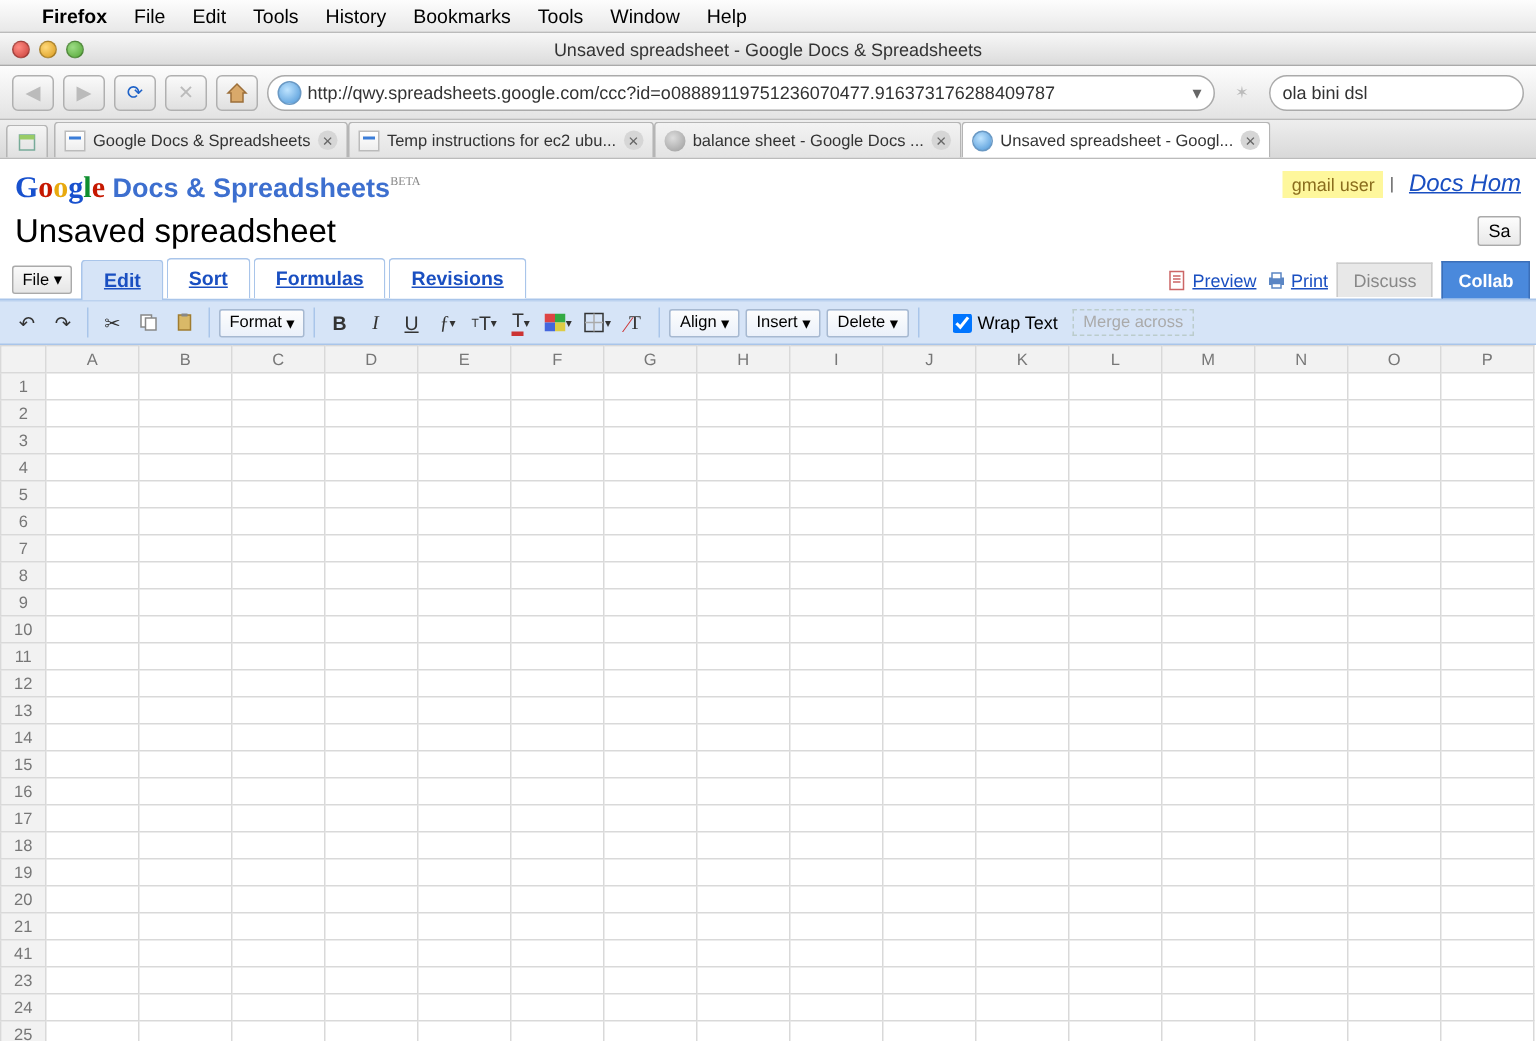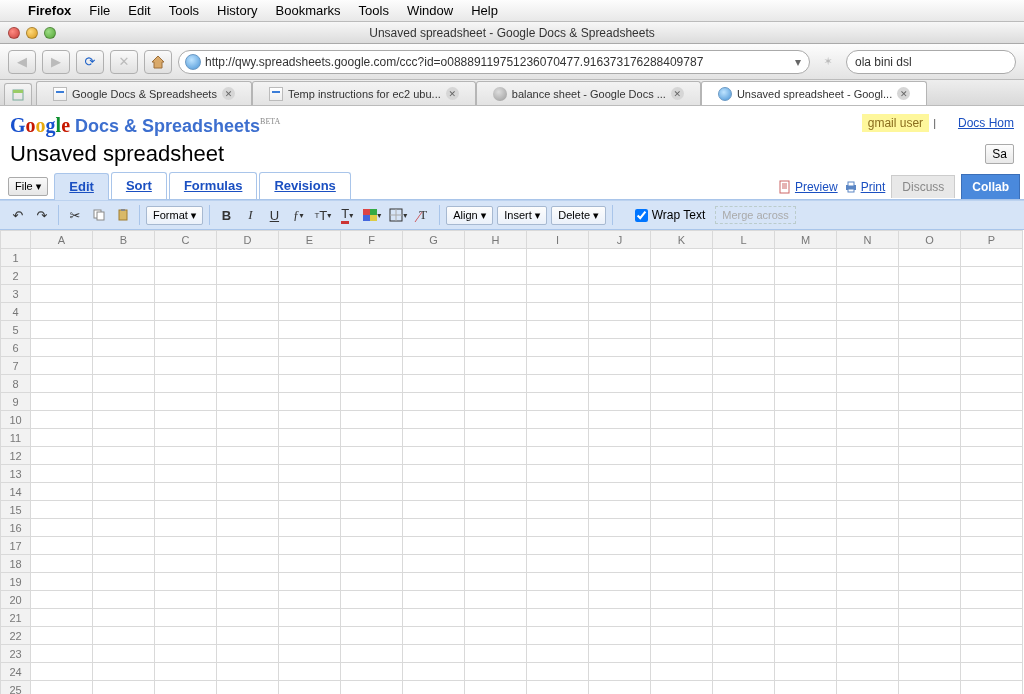--- a/index.html
+++ b/index.html
@@ -26,39 +26,39 @@
 .nbtn.reload { color:#1e62c8; }
 .urlbar { flex: 1; height: 24px; border: 1px solid #aaa; border-radius: 12px; background: #fff; display: flex; align-items: center; padding: 0 6px; gap: 4px; font-size: 12px; color:#333; overflow:hidden; }
 .urlbar .globe { width:16px; height:16px; border-radius:50%; background: radial-gradient(circle at 40% 35%, #bfe4ff, #4a94d6); border:1px solid #6a99c4; flex-shrink:0;}
 .url-drop { color:#666; padding:0 2px; }
 .throbber { width:24px; height:24px; display:flex; align-items:center; justify-content:center; color:#bbb; }
 .searchbox { width: 170px; height: 24px; border: 1px solid #aaa; border-radius: 12px; background: #fff; padding: 0 8px; font-size: 12px; color:#333; display:flex; align-items:center; }
 
 
 .tabstrip { height: 26px; background: linear-gradient(#eee,#d9d9d9); border-bottom:1px solid #bbb; display:flex; align-items:flex-end; padding:0 4px; gap:0; }
 .tabstrip .newtab { width:28px; height:22px; border:1px solid #b5b5b5; border-bottom:none; background:linear-gradient(#f5f5f5,#e0e0e0); border-radius:3px 3px 0 0; display:flex; align-items:center; justify-content:center; color:#5b7; margin-right:4px;}
-.tab { height:24px; border:1px solid #b5b5b5; border-bottom:none; border-radius:3px 3px 0 0; background:linear-gradient(#f3f3f3,#e3e3e3); display:flex; align-items:center; padding:0 16px; gap:5px; font-size:11px; color:#333; max-width:250px; overflow:hidden; white-space:nowrap; cursor:default;}
+.tab { height:24px; border:1px solid #b5b5b5; border-bottom:none; border-radius:3px 3px 0 0; background:linear-gradient(#f3f3f3,#e3e3e3); display:flex; align-items:center; padding:0 6px; gap:5px; font-size:11px; color:#333; max-width:250px; overflow:hidden; white-space:nowrap; cursor:default;}
 .tab.active { background:#fff; }
 .tab .favi { width:14px; height:14px; flex-shrink:0; }
 .tab .tx { flex:1; overflow:hidden; text-overflow:ellipsis;}
 .tab .close { width:13px; height:13px; border-radius:50%; background:#d6d6d6; color:#666; display:flex; align-items:center; justify-content:center; font-size:9px; flex-shrink:0;}
 .favi.gdocs { background:linear-gradient(#fff,#eee); border:1px solid #bbb; position:relative;}
 .favi.gdocs::after{content:""; position:absolute; left:2px; right:2px; top:3px; height:2px; background:#3b7dd8;}
 .favi.grey { border-radius:50%; background:radial-gradient(circle at 40% 35%,#ddd,#999); }
 .favi.globe { border-radius:50%; background:radial-gradient(circle at 40% 35%,#bfe4ff,#4a94d6); border:1px solid #6a99c4;}
 
 
 .content { background:#fff; }
 .brand-row { display:flex; justify-content:space-between; align-items:flex-start; padding:8px 10px 0 10px; }
 .brand { font-family: Georgia, serif; font-size:20px; }
 .brand .g1{color:#1851ce;font-weight:bold;} .brand .g2{color:#c61800;font-weight:bold;} .brand .g3{color:#e8a90e;font-weight:bold;} .brand .g4{color:#1851ce;font-weight:bold;} .brand .g5{color:#0f8f2f;font-weight:bold;} .brand .g6{color:#c61800;font-weight:bold;}
 .brand .rest { color:#3d6fcf; font-family:Arial; font-weight:bold; font-size:18px;}
 .brand .beta { font-size:8px; color:#888; vertical-align:super;}
 .userbox { background:#fef79c; padding:2px 6px; color:#8a6d1e; font-size:12px;}
-.docs-home { color:#1a4fc1; text-decoration:underline; font-size:12px; margin-left:18px;}
+.docs-home { color:#1a4fc1; text-decoration:underline; font-size:16px; margin-left:6px;font-style:italic;}
 .right-top { display:flex; align-items:center;}
 
 .doc-title-row { display:flex; justify-content:space-between; align-items:center; padding: 4px 10px 6px 10px;}
 .doc-title { font-size:22px; font-weight:normal; }
 .save-btn { border:1px solid #aaa; background:linear-gradient(#fdfdfd,#e8e8e8); padding:2px 6px; border-radius:2px; font-size:12px;}
 
 
 .sheet-tabs-row { display:flex; align-items:flex-end; background:#fff; padding: 0 0 0 8px; border-bottom:1px solid #a9c5ea; height:27px; position:relative;}
 .file-dd { border:1px solid #aaa; background:linear-gradient(#fafafa,#e6e6e6); padding:2px 6px; font-size:11px; border-radius:2px; margin-right:6px; align-self:center;}
 .stab { padding: 5px 14px 6px; border:1px solid #a9c5ea; border-bottom:none; border-radius:3px 3px 0 0; font-size:13px; font-weight:bold; color:#1a4fc1; background:#fff; cursor:pointer; margin-right:2px;}
@@ -687,21 +687,21 @@
             <td></td>
             <td></td>
             <td></td>
             <td></td>
             <td></td>
             <td></td>
             <td></td>
             <td></td>
           </tr>
           <tr>
-            <th class="rowh">22</th>
+            <th class="rowh">41</th>
             <td></td>
             <td></td>
             <td></td>
             <td></td>
             <td></td>
             <td></td>
             <td></td>
             <td></td>
             <td></td>
             <td></td>

